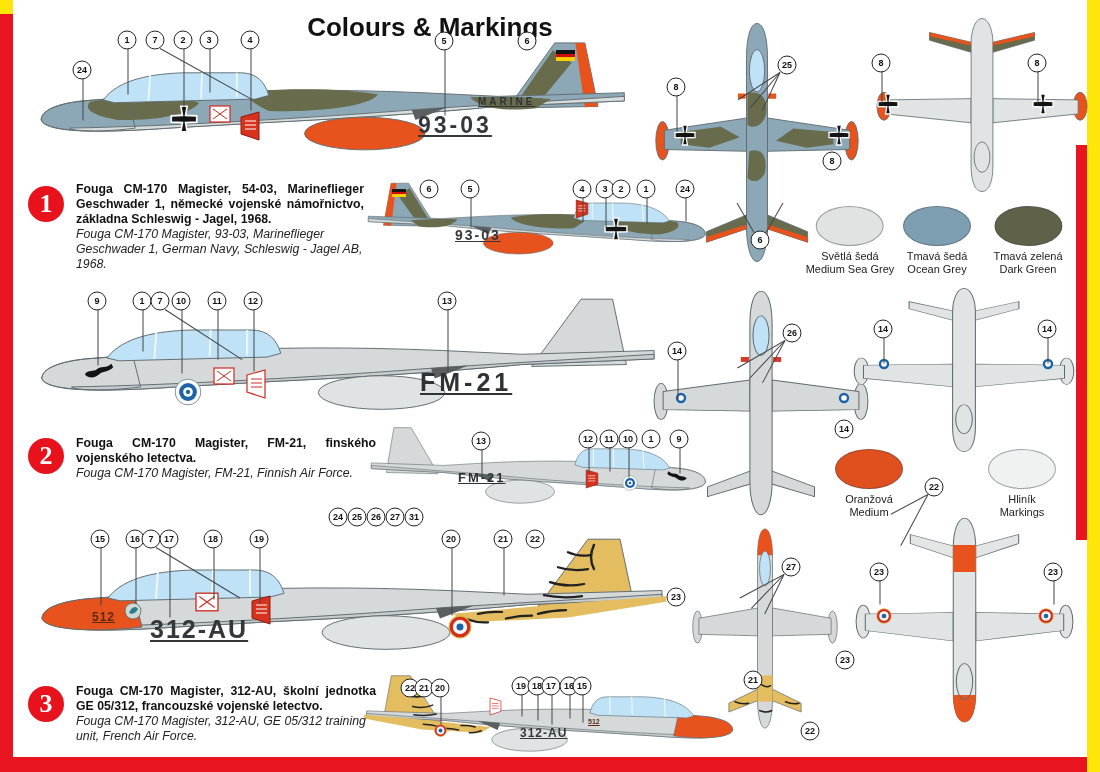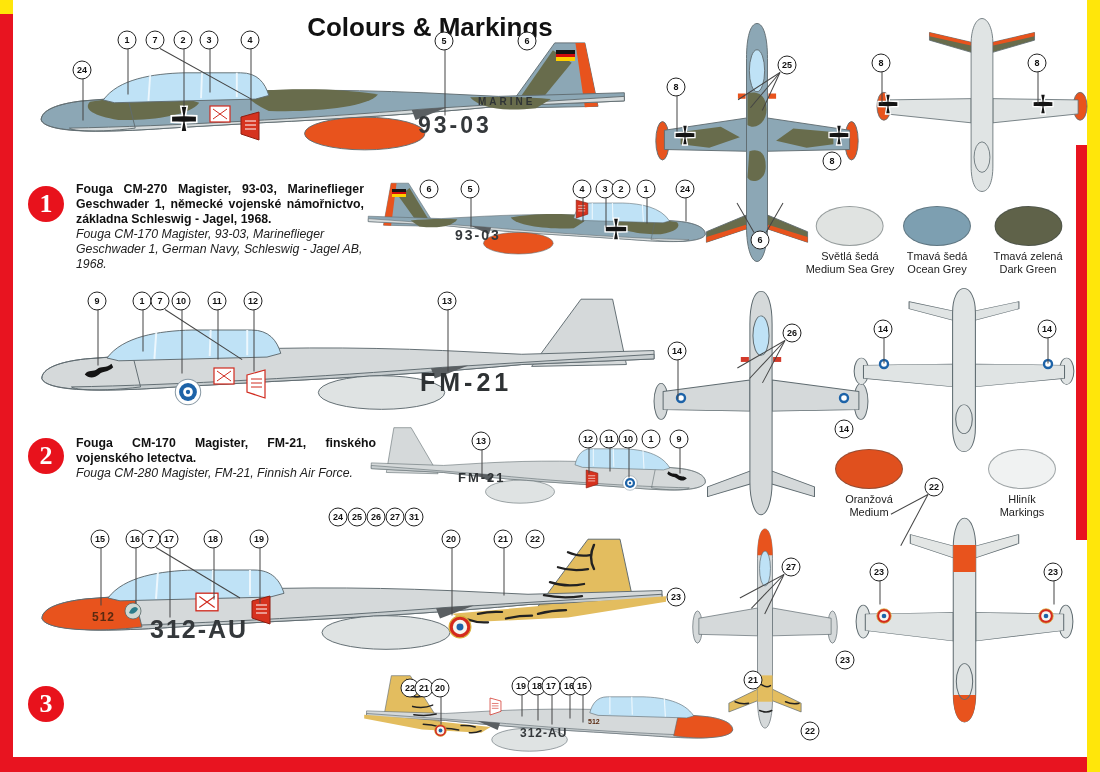--- a/index.html
+++ b/index.html
@@ -50,21 +50,21 @@
   .co.v::after{content:'';position:absolute;top:100%;left:50%;width:1px;height:var(--l,32px);background:#444;}
   .ln{position:absolute;height:1px;background:#444;transform-origin:0 50%;z-index:5;}
   
   .badge{position:absolute;width:36px;height:36px;border-radius:50%;background:#e8121c;color:#fff;
          font-family:"Liberation Serif",serif;font-weight:bold;font-size:26px;
          display:flex;align-items:center;justify-content:center;}
   .desc{position:absolute;font-size:12.3px;line-height:1.22;color:#111;}
   .desc .cs{margin:0;font-weight:bold;text-align:justify;}
   .desc .en{margin:0;font-style:italic;color:#222;}
   
-  .mark{position:absolute;font-weight:bold;color:#34383b;white-space:nowrap;z-index:4;}
+  .mark{position:absolute;font-weight:bold;color:#34383b;white-space:nowrap;z-index:4;text-decoration:underline;}
   
   .swatch{position:absolute;transform:translateX(-50%);text-align:center;z-index:4;}
   .sw-ell{display:block;width:66px;height:38px;border-radius:50%;margin:0 auto 4px auto;
           border:1px solid rgba(60,70,75,.45);}
   .sw-cs,.sw-en{display:block;font-size:11px;color:#222;line-height:1.18;}
   .ins{position:absolute;z-index:4;overflow:visible;}
   .flag{position:absolute;width:19px;height:11px;z-index:4;}
   .flag i{display:block;height:33.3%;}
   .stencil{position:absolute;z-index:4;overflow:visible;}
 </style>
@@ -253,21 +253,21 @@
   <span class="co v" style="left:1037px;top:63px;--l:32px">8</span>
   <div class="ln" style="left:780px;top:72px;width:42px;transform:rotate(115deg)"></div>
   <div class="ln" style="left:780px;top:72px;width:46px;transform:rotate(130deg)"></div>
   <div class="ln" style="left:780px;top:72px;width:50px;transform:rotate(147deg)"></div>
   <div class="ln" style="left:160px;top:48px;width:105px;transform:rotate(29deg)"></div>
   <div class="ln" style="left:754px;top:232px;width:34px;transform:rotate(-120deg)"></div>
   <div class="ln" style="left:766px;top:232px;width:34px;transform:rotate(-60deg)"></div>
 
   <div class="badge" style="left:28px;top:186px">1</div>
   <div class="desc" style="left:76px;top:182px;width:288px">
-    <p class="cs">Fouga CM-270 Magister, 93-03, Marineflieger Geschwader 1, německé vojenské námořnictvo, základna Schleswig - Jagel, 1968.</p>
+    <p class="cs">Fouga CM-170 Magister, 54-03, Marineflieger Geschwader 1, německé vojenské námořnictvo, základna Schleswig - Jagel, 1968.</p>
     <p class="en">Fouga CM-170 Magister, 93-03, Marineflieger Geschwader 1, German Navy, Schleswig - Jagel AB, 1968.</p>
   </div>
   <div class="swatch" style="left:937px;top:206px">
     <span class="sw-ell" style="background: rgb(125, 159, 177);"></span>
     <span class="sw-cs">Tmavá šedá</span>
     <span class="sw-en">Ocean Grey</span>
   </div>
   <div class="swatch" style="left:850px;top:206px">
     <span class="sw-ell" style="background: rgb(224, 227, 225);"></span>
     <span class="sw-cs">Světlá šedá</span>
@@ -353,21 +353,21 @@
   <span class="co" style="left:395px;top:517px">27</span>
   <span class="co" style="left:414px;top:517px">31</span>
   <div class="ln" style="left:785px;top:340px;width:48px;transform:rotate(118deg)"></div>
   <div class="ln" style="left:785px;top:340px;width:52px;transform:rotate(133deg)"></div>
   <div class="ln" style="left:785px;top:340px;width:55px;transform:rotate(150deg)"></div>
   <div class="ln" style="left:165px;top:309px;width:92px;transform:rotate(33deg)"></div>
 
   <div class="badge" style="left:28px;top:438px">2</div>
   <div class="desc" style="left:76px;top:436px;width:300px">
     <p class="cs">Fouga CM-170 Magister, FM-21, finského vojenského letectva.</p>
-    <p class="en">Fouga CM-280 Magister, FM-21, Finnish Air Force.</p>
+    <p class="en">Fouga CM-170 Magister, FM-21, Finnish Air Force.</p>
   </div>
   <div class="swatch" style="left:869px;top:449px">
     <span class="sw-ell" style="background: rgb(224, 80, 30);"></span>
     <span class="sw-cs">Oranžová</span>
     <span class="sw-en">Medium</span>
   </div>
   <div class="swatch" style="left:1022px;top:449px">
     <span class="sw-ell" style="background: rgb(240, 242, 242);"></span>
     <span class="sw-cs">Hliník</span>
     <span class="sw-en">Markings</span>
@@ -443,15 +443,17 @@
   <span class="co" style="left:934px;top:487px">22</span>
   <div class="ln" style="left:784px;top:574px;width:44px;transform:rotate(116deg)"></div>
   <div class="ln" style="left:784px;top:574px;width:47px;transform:rotate(134deg)"></div>
   <div class="ln" style="left:784px;top:574px;width:50px;transform:rotate(152deg)"></div>
   <div class="ln" style="left:928px;top:494px;width:58px;transform:rotate(118deg)"></div>
   <div class="ln" style="left:928px;top:494px;width:42px;transform:rotate(152deg)"></div>
   <div class="ln" style="left:156px;top:547px;width:98px;transform:rotate(31deg)"></div>
 
   <div class="badge" style="left:28px;top:686px">3</div>
   <div class="desc" style="left:76px;top:684px;width:300px">
+    <p class="cs">Fouga CM-170 Magister, 312-AU, školní jednotka GE 05/312, francouzské vojenské letectvo.</p>
+    <p class="en">Fouga CM-170 Magister, 312-AU, GE 05/312 training unit, French Air Force.</p>
   </div>
 
 </div>
 
 </body></html>

